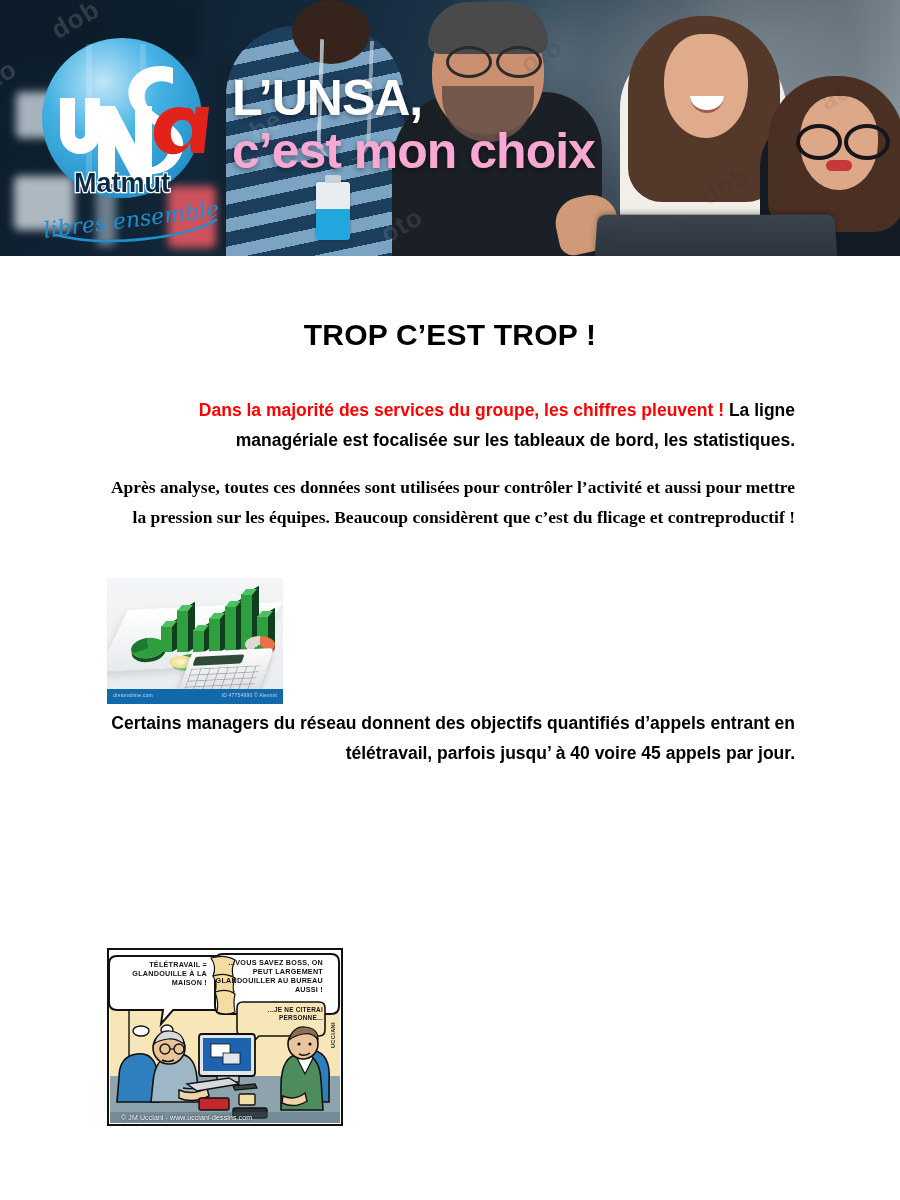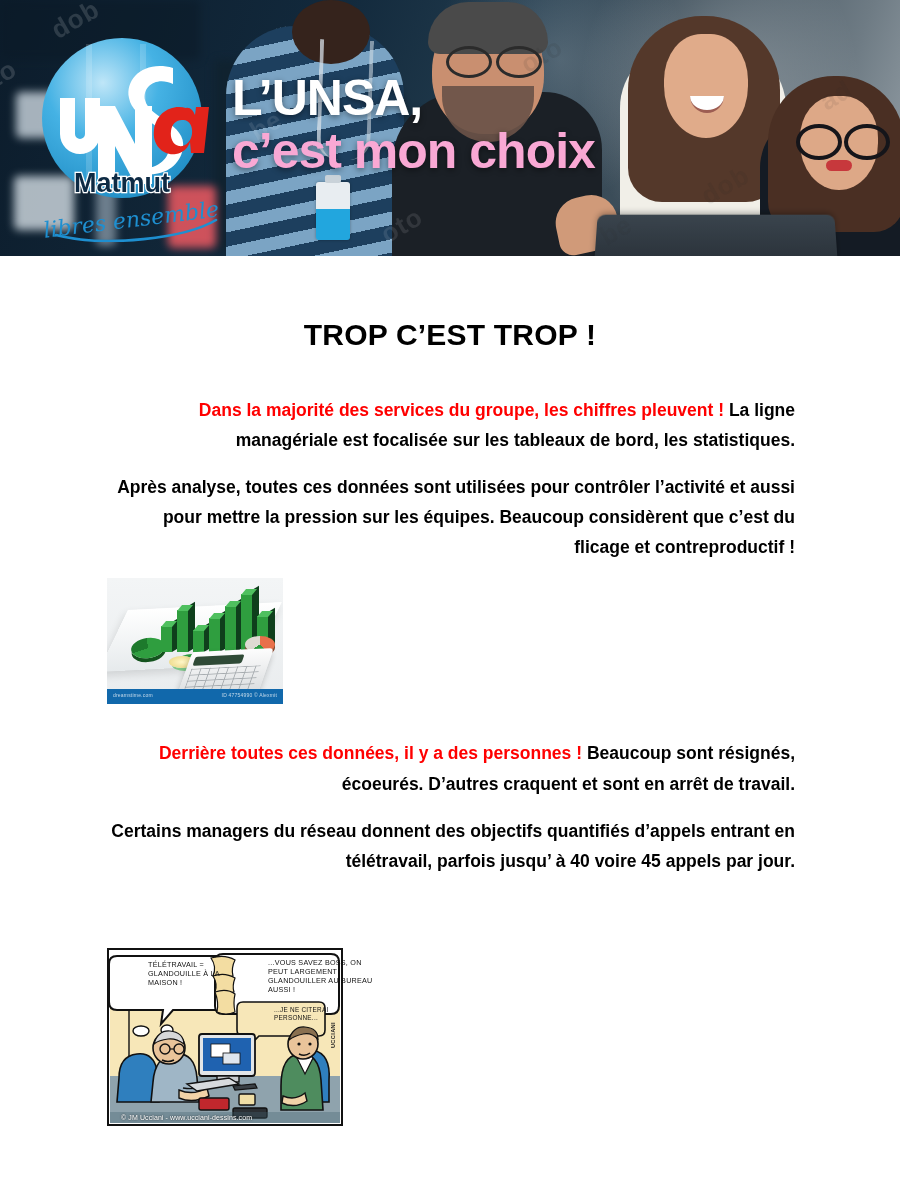--- a/index.html
+++ b/index.html
@@ -273,30 +273,29 @@
     left: 14px; bottom: 5px;
     font-size: 7px;
     color: #ffffff;
     font-family: "Liberation Sans", sans-serif;
     letter-spacing: .1px;
     text-shadow: 0 0 2px rgba(0,0,0,.85);
   }
   .bubble-text {
     font-family: "Liberation Sans", sans-serif;
     font-size: 7.2px;
-    font-weight: 400;
+    font-weight: 700;
     letter-spacing: .25px;
-    text-align: left;
+    text-align: right;
     color: #111;
     line-height: 1.25;
     position: absolute;
-    margin-left: 27px;
   }
   .bt1 { left: 14px;  top: 12px;  width: 86px; }
-  .bt2 { left: 134px; top: 10px;  width: 108px; }
+  .bt2 { left: 108px; top: 10px;  width: 108px; }
   .bt3 { left: 140px; top: 58px;  width: 76px; font-size: 6.4px;}
   .sig-ucciani{
     position:absolute; right: 13px; top: 74px;
     font-size: 5.6px; font-weight:700; color:#222;
     transform: rotate(-90deg); transform-origin: right top;
     letter-spacing:.4px;
   }
 </style>
 </head>
 <body>
@@ -393,28 +392,25 @@
 </div>
 
 <h1 class="doc-title">TROP C’EST TROP !</h1>
 
 <div class="content">
 
   <p class="para">
     <span class="hl">Dans la majorité des services du groupe, les chiffres pleuvent !</span><span> La ligne managériale est focalisée sur les tableaux de bord, les statistiques.</span>
   </p>
 
-  <p class="para" style="margin-bottom:48px;">Après analyse, toutes ces données sont utilisées pour contrôler l’activité et aussi pour mettre la pression sur les équipes. Beaucoup considèrent que c’est du flicage et contreproductif !</p>
+  <p class="para" style="margin-bottom:48px;font-family:Liberation Serif, serif;">Après analyse, toutes ces données sont utilisées pour contrôler l’activité et aussi pour mettre la pression sur les équipes. Beaucoup considèrent que c’est du flicage et contreproductif !</p>
 
   <div style="height:128px;"></div>
 
 
-  <p class="para">
-    <span class="hl">Derrière toutes ces données, il y a des personnes !</span><span> Beaucoup sont résignés, écoeurés. D’autres craquent et sont en arrêt de travail.</span>
-  </p>
 
   <p class="para">Certains managers du réseau donnent des objectifs quantifiés d’appels entrant en télétravail, parfois jusqu’ à 40 voire 45 appels par jour.</p>
 </div>
 
 <div class="figure-chart">
   <div class="fc-stage"></div>
   <div class="fc-pie"></div>
   <div class="fc-bar fc-b1"></div>
   <div class="fc-bar fc-b2"></div>
   <div class="fc-bar fc-b3"></div>

